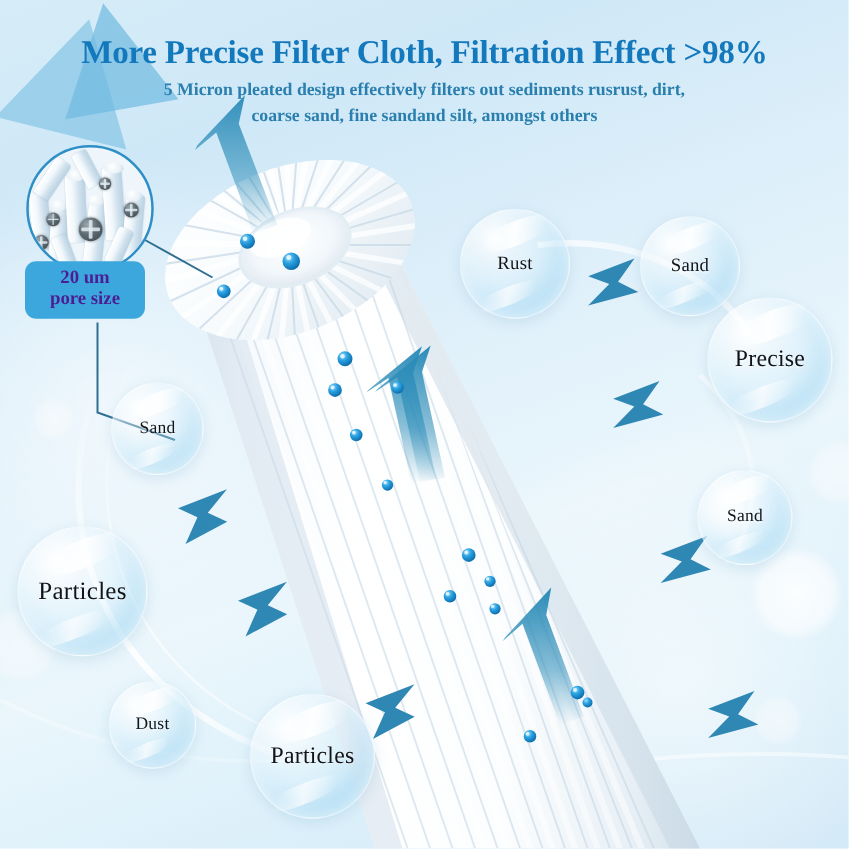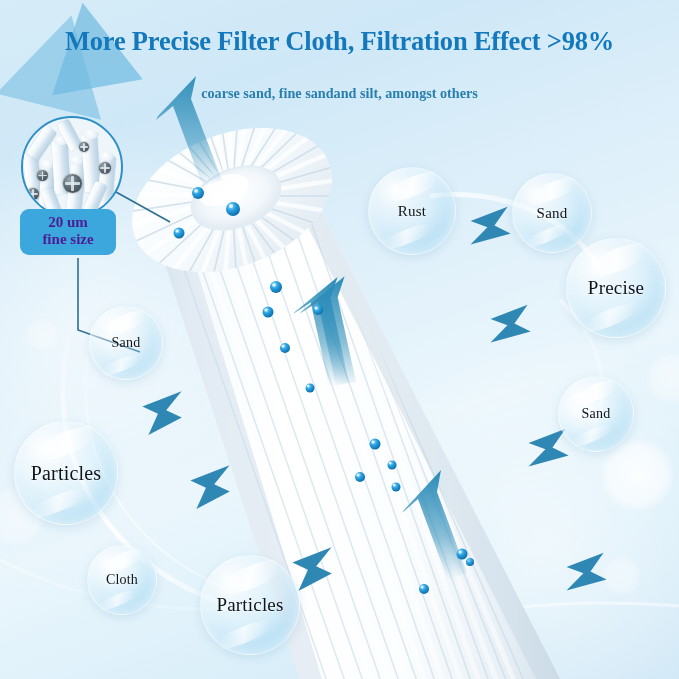--- a/index.html
+++ b/index.html
@@ -199,21 +199,21 @@
       <path d="M 330 640 C 450 612, 560 596, 679 606" fill="none" stroke="url(#arcg)" stroke-width="3" opacity="0.55"></path>
       <path d="M 0 560 C 90 606, 190 620, 300 600" fill="none" stroke="url(#arcg2)" stroke-width="3" opacity="0.5"></path>
     </svg>
 
     <div class="tri" style="left:6px; top:14px; border-left:54px solid transparent; border-right:54px solid transparent; border-bottom:94px solid rgba(111,185,224,0.55); transform:rotate(14deg);"></div>
     <div class="tri" style="left:44px; top:2px; border-left:46px solid transparent; border-right:46px solid transparent; border-bottom:86px solid rgba(111,185,224,0.70); transform:rotate(-10deg);"></div>
   </div>
 
   <div class="title">More Precise Filter Cloth, Filtration Effect &gt;98%</div>
   <div class="subtitle">
-    <br>
+    <span>5 Micron pleated design effectively filters out sediments rusrust, dirt,</span><br>
     <span>coarse sand, fine sandand silt, amongst others</span>
   </div>
 
   <div id="cart-wrap">
     <svg width="679" height="679" style="position:absolute;left:0;top:0;">
       <defs>
         <linearGradient id="bodyG" x1="0" y1="0" x2="1" y2="0">
           <stop offset="0%" stop-color="#dfe9f0"></stop>
           <stop offset="10%" stop-color="#f6fafd"></stop>
           <stop offset="34%" stop-color="#ffffff"></stop>
@@ -427,21 +427,21 @@
     <div class="fiber" style="left:22px; top:70px; width:13px; height:28px; transform:rotate(-20deg);"></div>
     <div class="grit" style="left:40px; top:56px; width:19px; height:19px;"></div>
     <div class="grit" style="left:14px; top:52px; width:11px; height:11px;"></div>
     <div class="grit" style="left:76px; top:44px; width:12px; height:12px;"></div>
     <div class="grit" style="left:56px; top:24px; width:10px; height:10px;"></div>
     <div class="grit" style="left:4px;  top:70px; width:12px; height:12px;"></div>
   </div>
 
   <div class="pore-badge">
     <span>20 um</span><br>
-    <span>fine size</span>
+    <span>pore size</span>
   </div>
 
   <div id="bubbles">
       <div class="bubble" style="left: 368px; top: 167px; width: 86px; height: 86px;">
         <span class="bubble-label" style="font-size: 15px;">Rust</span>
       </div>
       <div class="bubble" style="left: 512px; top: 173px; width: 78px; height: 78px;">
         <span class="bubble-label" style="font-size: 15px;">Sand</span>
       </div>
       <div class="bubble" style="left: 566px; top: 238px; width: 98px; height: 98px;">
@@ -450,20 +450,20 @@
       <div class="bubble" style="left: 558px; top: 376px; width: 74px; height: 74px;">
         <span class="bubble-label" style="font-size: 14px; text-align: center;">Sand</span>
       </div>
       <div class="bubble" style="left: 89px; top: 306px; width: 72px; height: 72px;">
         <span class="bubble-label" style="font-size: 14px;">Sand</span>
       </div>
       <div class="bubble" style="left: 14px; top: 421px; width: 102px; height: 102px;">
         <span class="bubble-label" style="font-size: 20px;">Particles</span>
       </div>
       <div class="bubble" style="left: 87px; top: 545px; width: 68px; height: 68px;">
-        <span class="bubble-label" style="font-size: 14px;">Cloth</span>
+        <span class="bubble-label" style="font-size: 14px;">Dust</span>
       </div>
       <div class="bubble" style="left: 200px; top: 555px; width: 98px; height: 98px;">
         <span class="bubble-label" style="font-size: 19px;">Particles</span>
       </div>
     </div>
 
 </div>
 
 </body></html>

